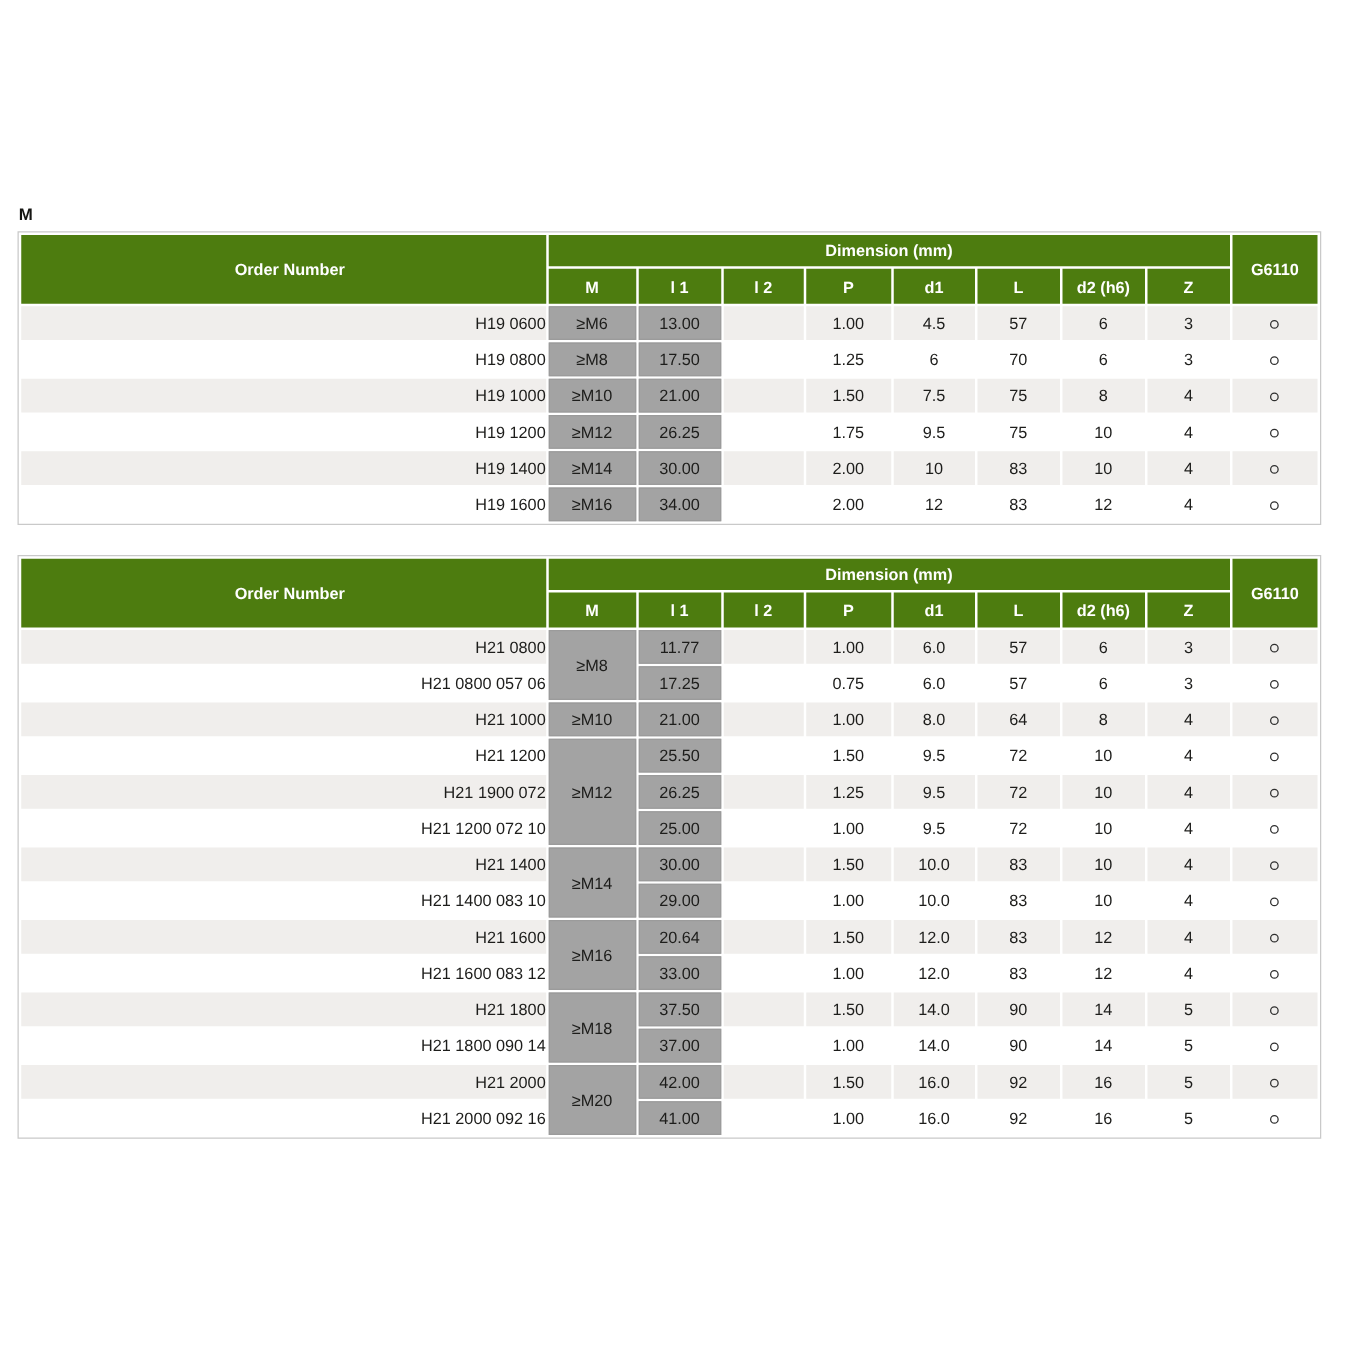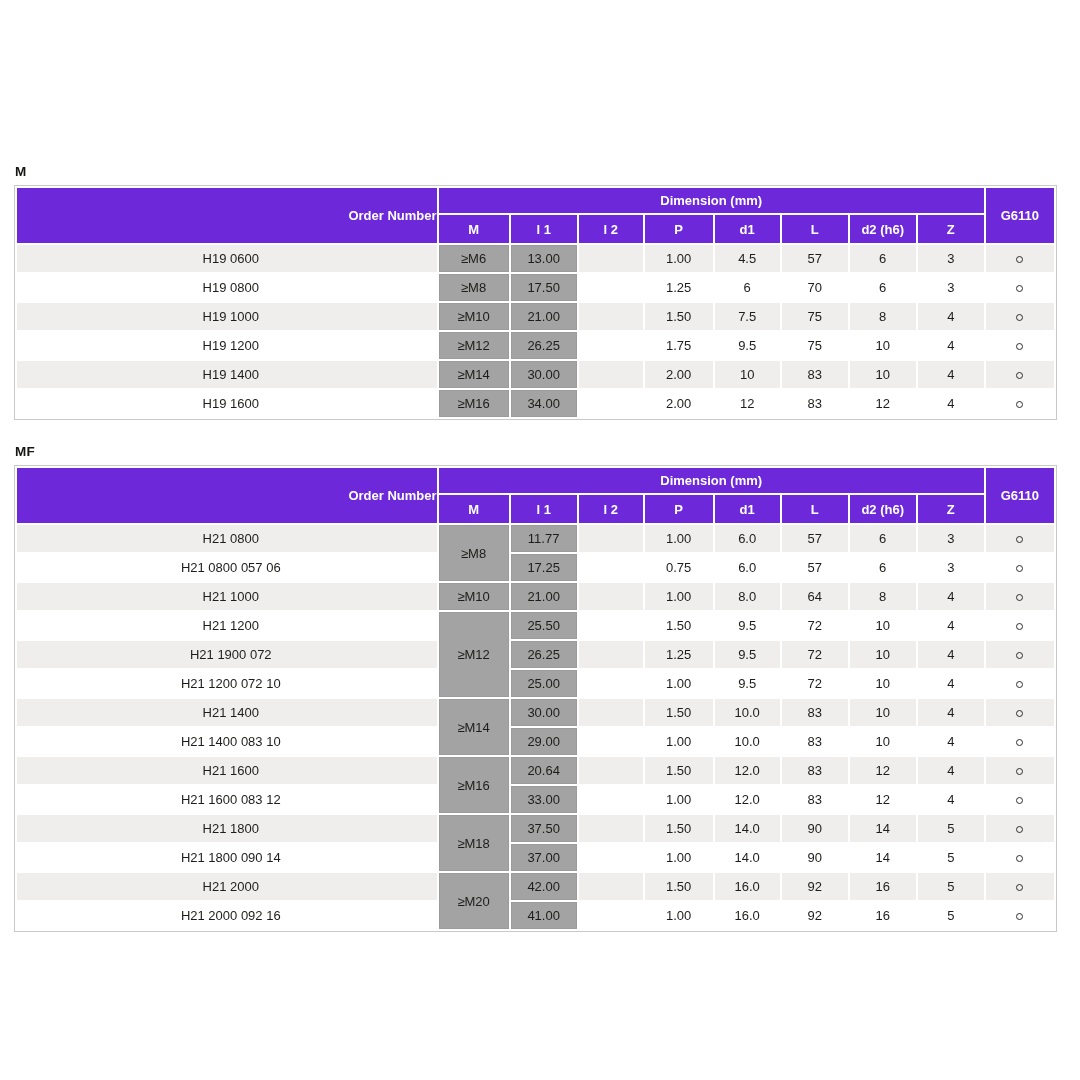--- a/index.html
+++ b/index.html
@@ -15,31 +15,31 @@
     margin:0 0 6px 1px;letter-spacing:.2px;
   }
   .table-wrap{
     width:1041px;border:1px solid #c9c9c9;background:#ffffff;
   }
   table{
     width:100%;border-collapse:separate;border-spacing:2px;
     table-layout:fixed;
   }
   th{
-    background:#6d28d9;color:#ffffff;font-weight:700;font-size:13px;
+    background:#4d7c0f;color:#ffffff;font-weight:700;font-size:13px;
     text-align:center;vertical-align:middle;padding:0;
   }
-  th.order-head{text-align:right;padding-left:10px;}
+  th.order-head{text-align:center;padding-left:10px;}
   th.h1{height:25px;}
   th.h2{height:28px;}
   td{
     height:25px;font-size:13px;color:#1d1d1b;text-align:center;
     vertical-align:middle;padding:0;background:#ffffff;
   }
-  td.order{text-align:center;padding-left:8px;}
+  td.order{text-align:right;padding-left:8px;}
   td.boxed{background:#a3a3a3;border:1px solid #9b9b9b;}
   tr.alt td.shade{background:#f0eeec;}
   .ring{
     display:inline-block;width:5px;height:5px;
     border:1.5px solid #2e2e2e;border-radius:50%;
     vertical-align:middle;
   }
 </style>
 </head>
 <body>
@@ -151,21 +151,20 @@
               <td class="shade">12</td>
               <td class="shade">4</td>
               <td class="shade"><span class="ring"></span></td>
             </tr>
           </tbody>
       </table>
     </div>
   </div>
 
   <div class="section">
-    <div class="section-label">MF</div>
     <div class="table-wrap">
       <table>
         <colgroup>
           <col style="width:413px">
             <col style="width:69px">
             <col style="width:65px">
           <col style="width:63px">
             <col style="width:67px">
             <col style="width:64px">
           <col style="width:65px">

